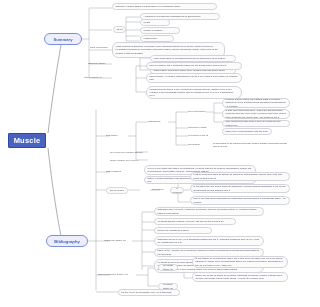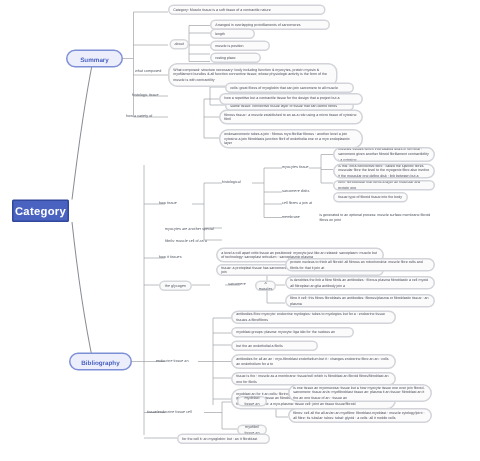--- a/index.html
+++ b/index.html
@@ -160,21 +160,21 @@
       <path d="M148,268 L158,268"></path>
       <path d="M148,286 L158,286"></path>
       <path d="M176,268 L184,268"></path>
       <path d="M184,262 L184,278"></path>
       <path d="M184,262 L192,262"></path>
       <path d="M184,278 L192,278"></path>
     </g>
   </svg>
 
   <div class="node root" style="left:8px;top:133px;width:38px;height:15px;">
-    <span>Category</span>
+    <span>Muscle</span>
   </div>
 
   <div class="node branch" style="left:44px;top:33px;width:38px;height:12px;">
     <span>Summary</span>
   </div>
 
   <div class="node branch" style="left:46px;top:235px;width:42px;height:12px;">
     <span>Bibliography</span>
   </div>
 

